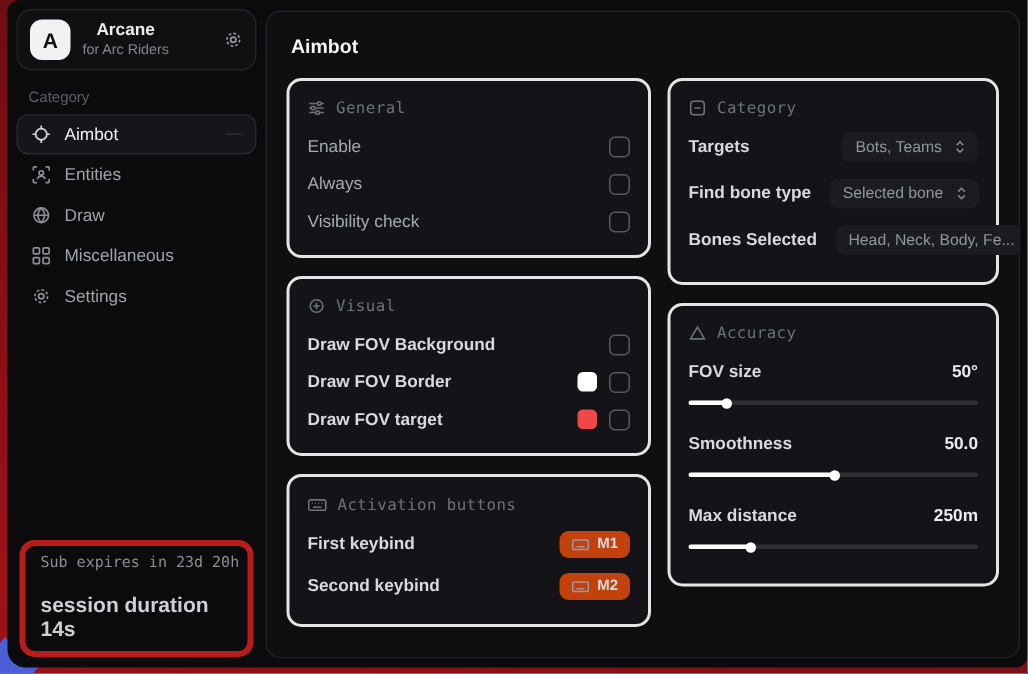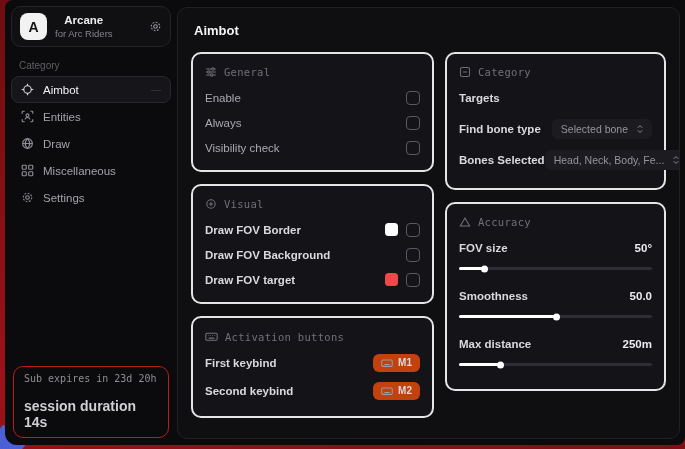--- a/index.html
+++ b/index.html
@@ -23,21 +23,21 @@
   .app-name { font-size:11.5px; font-weight:bold; color:#ededf0; line-height:1.25;text-align:center; }
   .app-sub { font-size:9.5px; color:#85858c; line-height:1.25; }
   .hdr-gear { margin-left:auto; color:#97979e; }
   .category { margin:13px 6px 5px 10px; font-size:10px; color:#5f5f66; }
   .nav-item { height:27px; margin:0 2px; padding:0 9px; border-radius:8px; display:flex;
     align-items:center; gap:9px; font-size:11.5px; color:#a3a3aa; border:1px solid transparent; cursor:default; }
   .nav-item .ic { color:#8d8d95; display:flex; }
   .nav-item.active { background:#16161a; border-color:#27272d; color:#f2f2f4; }
   .nav-item.active .ic { color:#d6d6da; }
   .nav-hint { margin-left:auto; color:#3a3a40; font-size:10px; }
-  .sub-card { margin:auto 4px 1px 4px; border:1px solid #b91c1c; border-radius:10px; padding:6px 10px 7px; }
+  .sub-card { margin:auto 4px 1px 4px; border:4px solid #b91c1c; border-radius:10px; padding:6px 10px 7px; }
   .sub-line1 { font-family:"DejaVu Sans Mono", monospace; font-size:10px; color:#8e8e94; white-space:nowrap; }
   .sub-line2 { font-size:14px; font-weight:bold; color:#cfcfd4; margin-top:14px; }
 
   
   .main { flex:1; margin:7px 5px 6px 4px; background:#0f0f12; border:1px solid #202026;
     border-radius:10px; padding:12px 13px; overflow:hidden; }
   .page-title { font-size:13px; font-weight:bold; color:#f4f4f6; margin:3px 0 14px 3px; }
   .cols { display:flex; gap:11px; align-items:flex-start; }
   .col-left { width:243px; flex:none; }
   .col-right { flex:1; min-width:0; }
@@ -50,21 +50,21 @@
   .card-general .row-label { color:#a9a9b0; font-weight:500; }
   .ctrls { display:flex; align-items:center; gap:8px; }
   .checkbox { width:14px; height:14px; border:1.5px solid #595960; border-radius:4px; }
   .swatch { width:13px; height:13px; border-radius:3.5px; }
   .key-btn { background:#c2410c; border-radius:6px; padding:3px 8px; display:flex; align-items:center;
     gap:5px; color:#dadade; font-size:10px; font-weight:bold; }
   .key-btn .ic { color:#9b9ba3; display:flex; }
   .dd-btn { background:#1b1b20; border-radius:6px; padding:4px 7px 4px 9px; display:flex; align-items:center;
     gap:7px; color:#94949c; font-size:10.5px; white-space:nowrap; }
   .dd-btn .ic { color:#8a8a92; display:flex; }
-  .card-tracker .row { margin:6px 0; }
+  .card-tracker .row { margin:6px 0;gap:12px; }
   .card-activation .row { margin:3px 0; }
   .val { font-size:11.5px; font-weight:bold; color:#ececf0; }
   .slider { position:relative; height:3px; background:#2e2e34; border-radius:2px; margin:7px 0 13px; }
   .slider .fill { position:relative; height:100%; background:#ffffff; border-radius:2px; }
   .slider .fill::after { content:''; position:absolute; right:-4px; top:50%; transform:translateY(-50%);
     width:7px; height:7px; border-radius:50%; background:#ffffff; }
   svg { display:block; }
 </style>
 </head>
 <body>
@@ -184,31 +184,31 @@
             <div class="sec-head">
               <span class="ic">
                 <svg width="12" height="12" viewBox="0 0 16 16" fill="none" stroke="currentColor" stroke-width="1.4">
                   <circle cx="8" cy="8" r="5.6"></circle>
                     <path d="M8 5.2v5.6M5.2 8h5.6"></path>
                 </svg>
               </span>
               <span>Visual</span>
             </div>
             <div class="row">
+              <span class="row-label">Draw FOV Background</span>
+              <span class="checkbox"></span>
+            </div>
+            <div class="row">
               <span class="row-label">Draw FOV Border</span>
               <span class="ctrls">
                 <span class="swatch" style="background: rgb(255, 255, 255);"></span>
                 <span class="checkbox"></span>
               </span>
             </div>
             <div class="row">
-              <span class="row-label">Draw FOV Background</span>
-              <span class="checkbox"></span>
-            </div>
-            <div class="row">
               <span class="row-label">Draw FOV target</span>
               <span class="ctrls">
                 <span class="swatch" style="background: rgb(239, 72, 72);"></span>
                 <span class="checkbox"></span>
               </span>
             </div>
           </div>
 
           <div class="card card-activation">
             <div class="sec-head">
@@ -254,20 +254,28 @@
               <span class="ic">
                 <svg width="12" height="12" viewBox="0 0 16 16" fill="none" stroke="currentColor" stroke-width="1.4">
                   <rect x="2" y="2" width="12" height="12" rx="2.5"></rect>
                     <path d="M5.2 8h5.6"></path>
                 </svg>
               </span>
               <span>Category</span>
             </div>
             <div class="row">
               <span class="row-label">Targets</span>
+              <span class="dd-btn">
+                <span>Bots, Teams</span>
+                <span class="ic">
+                  <svg width="10" height="10" viewBox="0 0 16 16" fill="none" stroke="currentColor" stroke-width="1.6">
+                    <path d="M4.5 6 8 2.5 11.5 6M4.5 10 8 13.5 11.5 10"></path>
+                  </svg>
+                </span>
+              </span>
             </div>
             <div class="row">
               <span class="row-label">Find bone type</span>
               <span class="dd-btn">
                 <span>Selected bone</span>
                 <span class="ic">
                   <svg width="10" height="10" viewBox="0 0 16 16" fill="none" stroke="currentColor" stroke-width="1.6">
                     <path d="M4.5 6 8 2.5 11.5 6M4.5 10 8 13.5 11.5 10"></path>
                   </svg>
                 </span>

